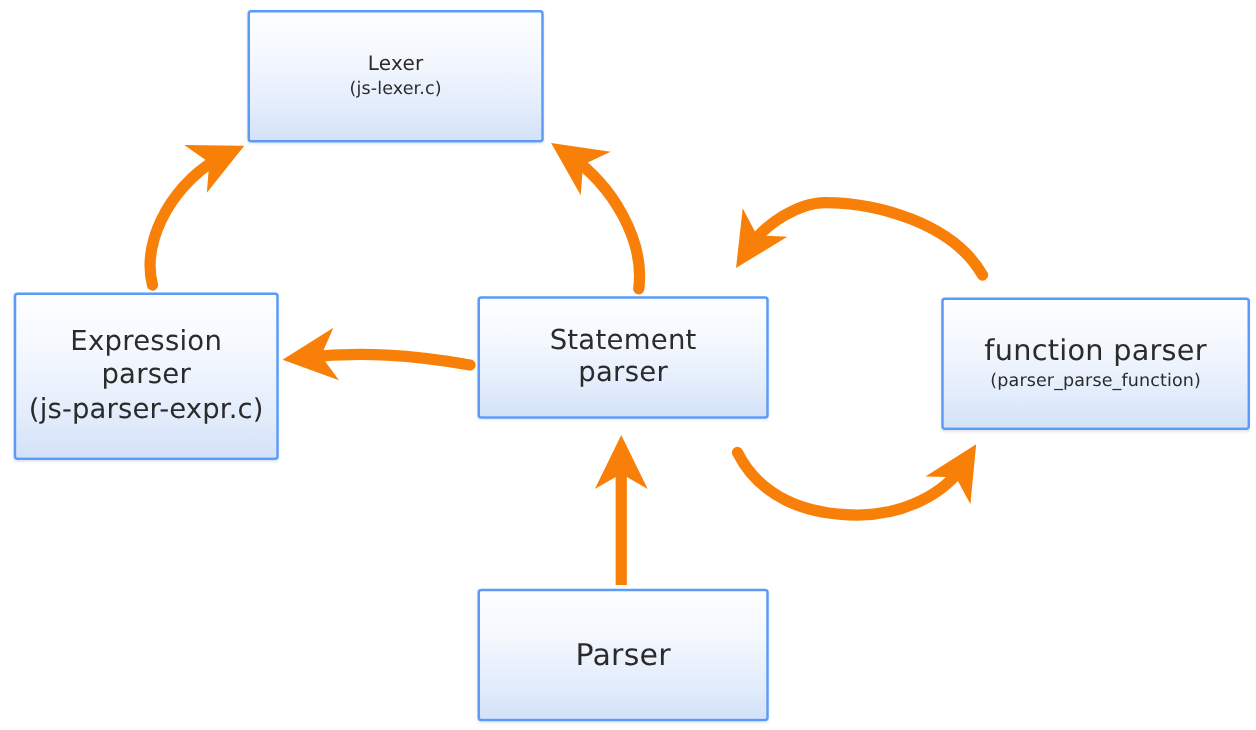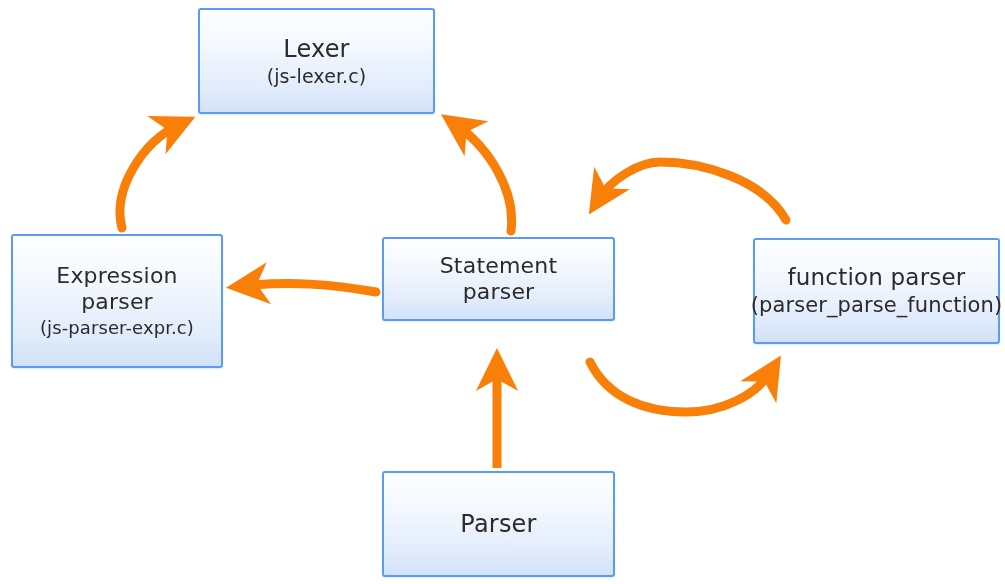--- a/index.html
+++ b/index.html
@@ -41,36 +41,36 @@
     color: #2b2b2b;
     line-height: 1.18;
     z-index: 2;
   }
   .node-title {
     font-size: 22px;
     letter-spacing: 0.2px;
     white-space: pre-line;
   }
   .node-sub {
-    font-size: 18px;
+    font-size: 22px;
     letter-spacing: 0.1px;
     margin-top: 2px;
   }
   
   #box-lexer      { left: 198px; top: 8px;   width: 237px; height: 106px; }
   #box-expression { left: 11px;  top: 234px; width: 212px; height: 134px; }
-  #box-statement  { left: 382px; top: 237px; width: 233px; height: 84px; }
+  #box-statement  { left: 382px; top: 237px; width: 233px; height: 98px; }
   #box-function   { left: 753px; top: 238px; width: 247px; height: 106px; }
   #box-parser     { left: 382px; top: 471px; width: 233px; height: 106px; }
   #box-function .node-title { font-size: 23px; }
-  #box-function .node-sub   { font-size: 21px; }
+  #box-function .node-sub   { font-size: 14px; }
   #box-parser .node-title   { font-size: 24px; }
   #box-parser .node-sub     { font-size: 17px; }
-  #box-lexer .node-title    { font-size: 24px; }
-  #box-lexer .node-sub      { font-size: 19px; }
+  #box-lexer .node-title    { font-size: 16px; }
+  #box-lexer .node-sub      { font-size: 14px; }
 </style>
 </head>
 <body>
 
 <div id="diagram-canvas">
 
   <svg id="arrow-layer" viewBox="0 0 1005 584" width="1005" height="584" xmlns="http://www.w3.org/2000/svg">
     <defs>
       <marker id="ah" markerWidth="5.2" markerHeight="5.2" refX="3.1" refY="2.6" orient="auto" markerUnits="strokeWidth">
         <path d="M0.2,0.25 L5.0,2.6 L0.2,4.95 L1.55,2.6 Z" fill="#f98008"></path>

